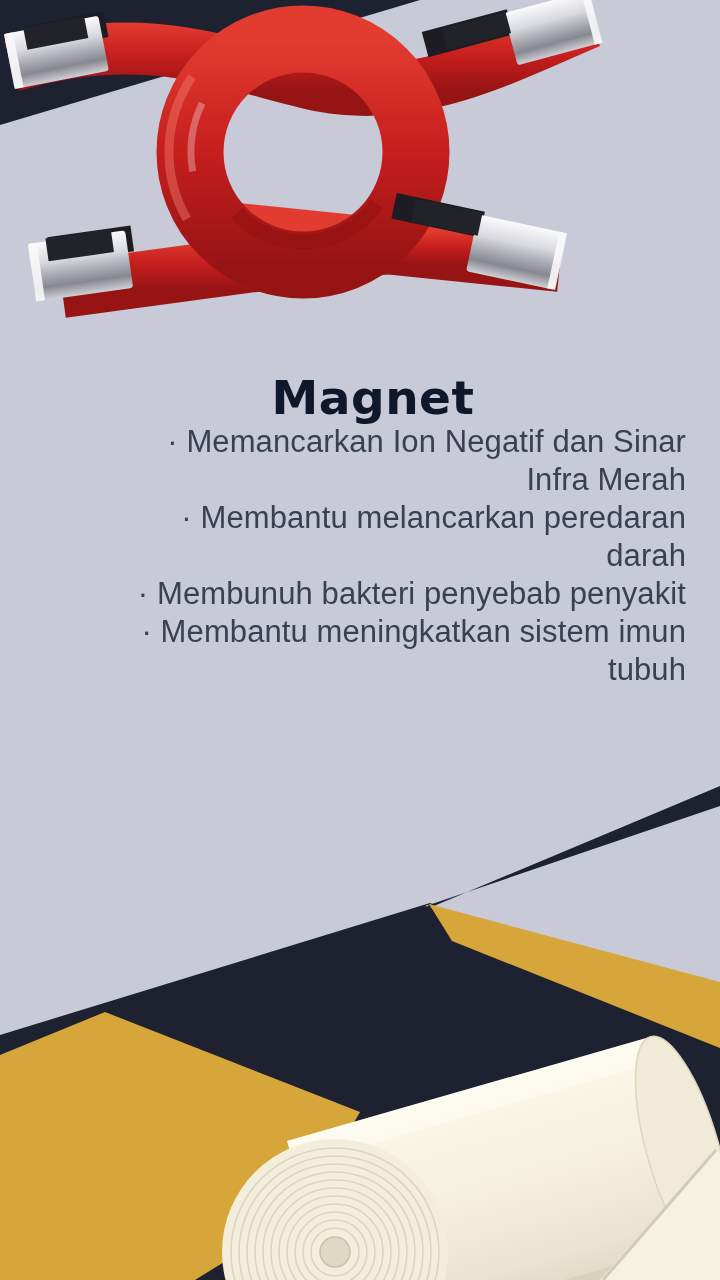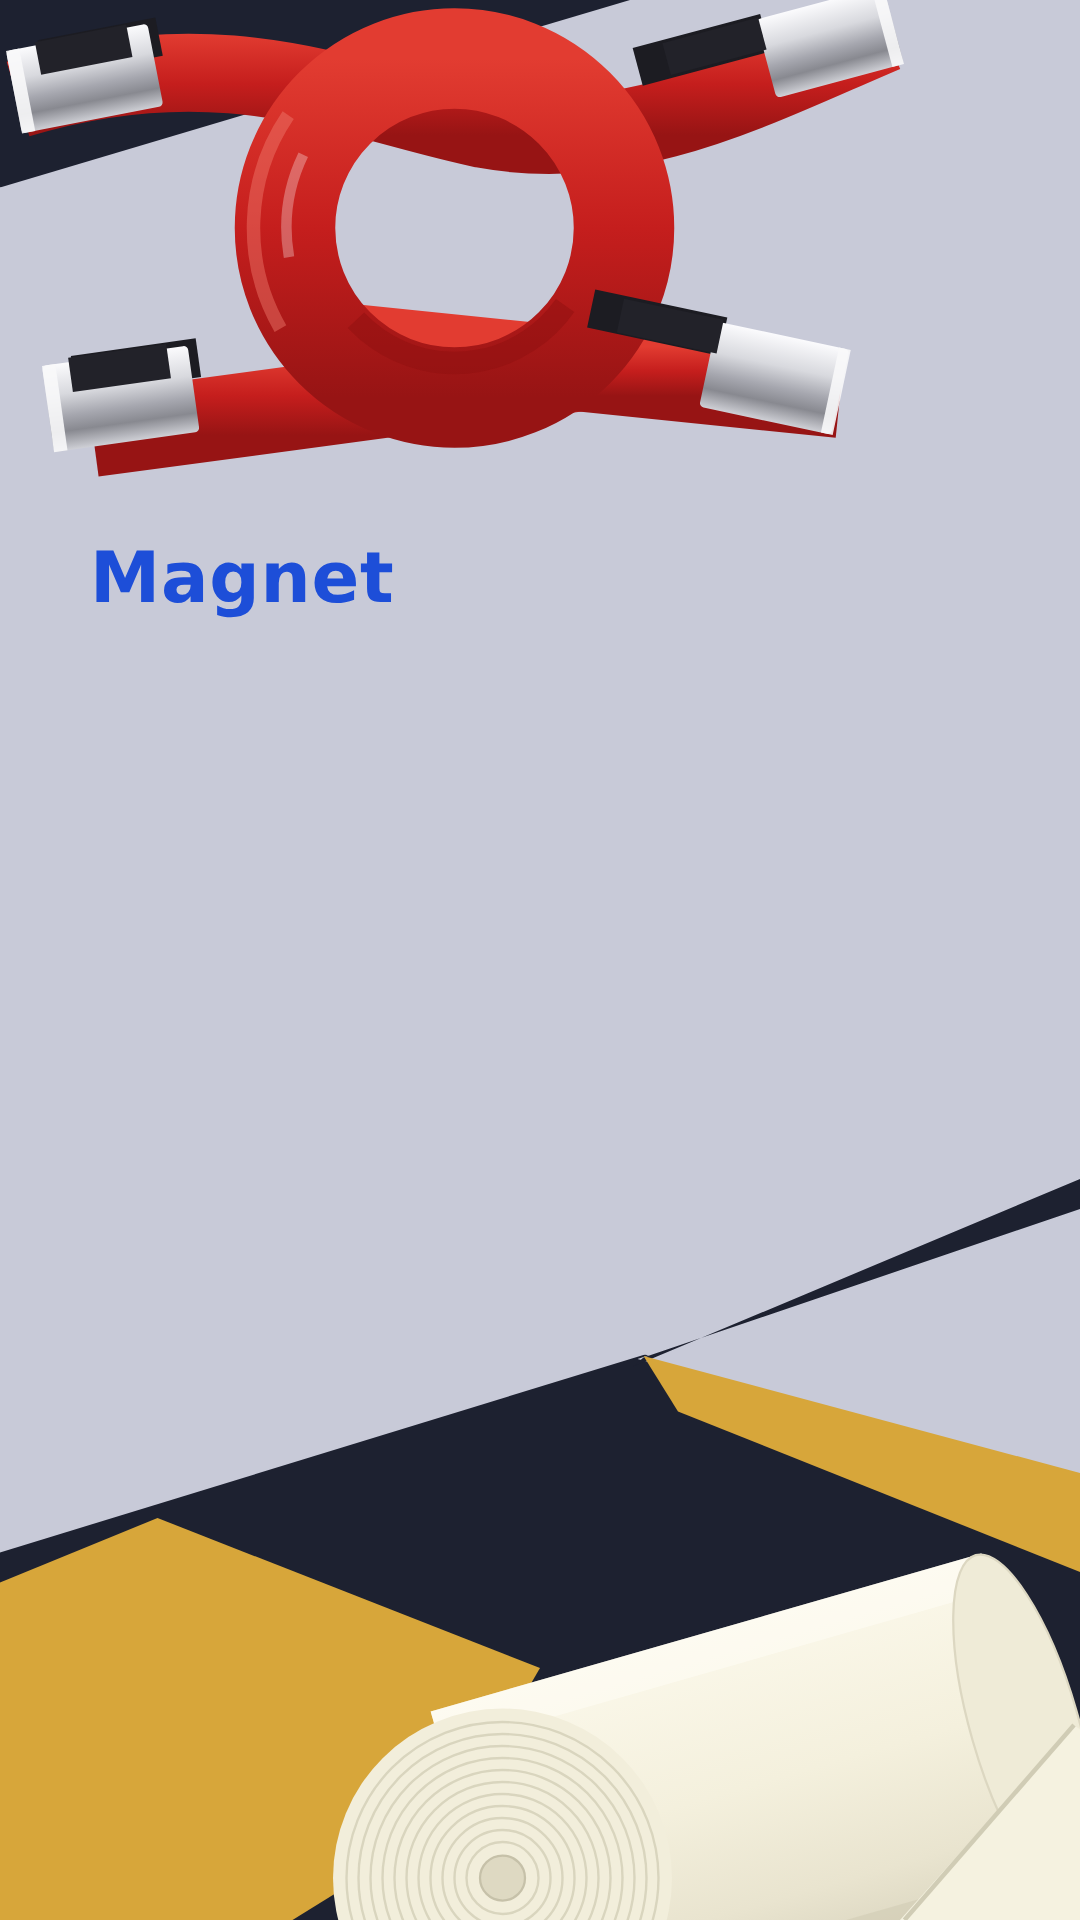--- a/index.html
+++ b/index.html
@@ -13,23 +13,23 @@
   .decor{position:absolute;inset:0;z-index:1;}
   .shape-big-dark{background:#1d2130;clip-path:polygon(0px 1035px,430px 903px,720px 982px,720px 1165px,300px 1280px,0px 1280px);}
   .shape-wedge-lav{background:#c8cad8;clip-path:polygon(425px 906px,720px 806px,720px 984px);}
   .shape-stripe-dark{background:#1d2130;clip-path:polygon(720px 786px,720px 806px,429px 905px,422px 911px);}
   .shape-gold-right{background:#d7a63a;clip-path:polygon(429px 904px,720px 982px,720px 1048px,452px 941px);}
   .shape-gold-left{background:#d7a63a;clip-path:polygon(0px 1055px,105px 1012px,360px 1112px,300px 1215px,195px 1280px,0px 1280px);}
   .magnet-art{position:absolute;top:0;left:0;width:720px;height:345px;z-index:2;}
   .roll-art{position:absolute;top:1000px;left:0;width:720px;height:280px;z-index:2;}
   .title{
     position:absolute;top:360px;right:34px;left:60px;z-index:5;
-    text-align:left;font-family:"DejaVu Sans", sans-serif;
-    font-weight:800;font-size:47px;line-height:1.1;color:#1d4ed8;
-    letter-spacing:0.5px;margin:0;
+    text-align:center;font-family:"DejaVu Sans", sans-serif;
+    font-weight:800;font-size:47px;line-height:1.1;color:#0f172a;
+    letter-spacing:0.5px;margin:12px;
   }
   .benefits{
     position:absolute;top:423px;right:34px;width:556px;z-index:5;
     margin:0;padding:0;list-style:none;text-align:right;
     font-size:31px;line-height:38px;color:#3a3f51;letter-spacing:0.1px;
   }
   .benefits li{margin:0;padding:0;}
 </style>
 </head>
 <body>
@@ -129,14 +129,20 @@
     <g transform="translate(558,262) rotate(12)">
       <rect x="-172" y="-34" width="90" height="26" fill="#1c1c22"></rect>
       <rect x="-88" y="-30" width="90" height="58" rx="3" fill="url(#gChrome)"></rect>
       <rect x="-152" y="-32" width="68" height="23" fill="#222229"></rect>
       <rect x="-5" y="-30" width="8" height="58" fill="#f8f8fa" opacity="0.9"></rect>
     </g>
   </svg>
 
   <h1 class="title">Magnet</h1>
 
+  <ul class="benefits">
+    <li>· Memancarkan Ion Negatif dan Sinar Infra Merah</li>
+    <li>· Membantu melancarkan peredaran darah</li>
+    <li>· Membunuh bakteri penyebab penyakit</li>
+    <li>· Membantu meningkatkan sistem imun tubuh</li>
+  </ul>
 
 </div>
 
 </body></html>

